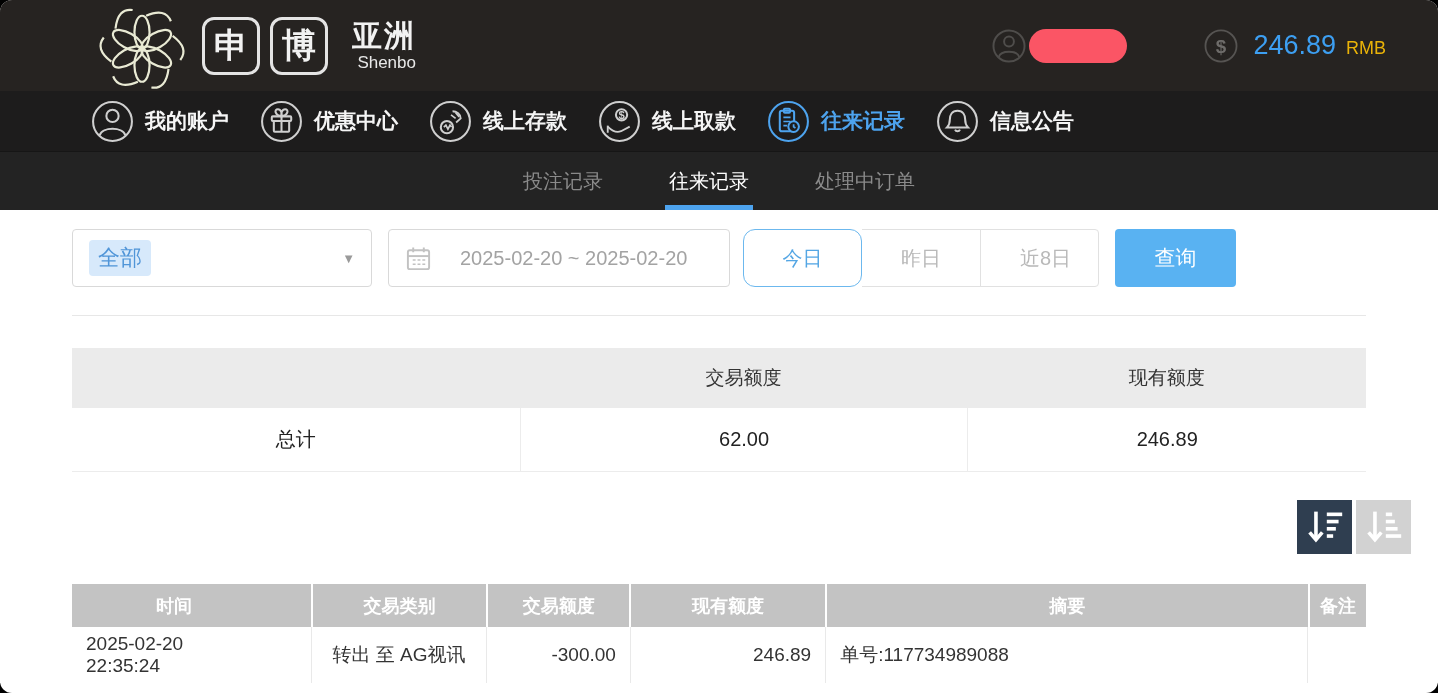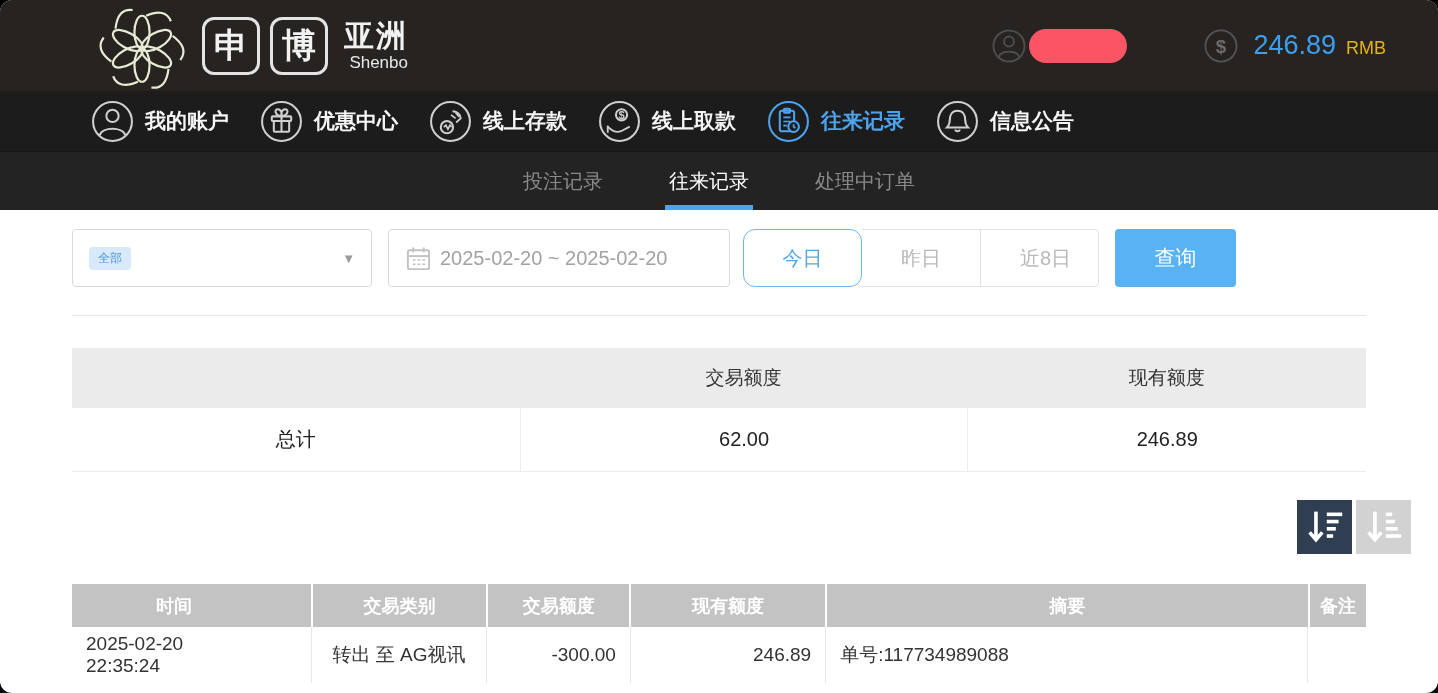--- a/index.html
+++ b/index.html
@@ -15,21 +15,21 @@
     padding:0 52px 0 96px;
   }
   .brand { display:flex; align-items:center; gap:14px; }
   .brand-flower { width:92px; height:88px; }
   .brand-boxes { display:flex; gap:10px; align-items:center; }
   .brand-box {
     width:58px; height:58px; border:3px solid #e4e4e4; border-radius:12px;
     display:flex; align-items:center; justify-content:center;
     color:#f2f2f2; font-size:34px; font-weight:bold;
   }
-  .brand-suffix { display:flex; flex-direction:column; line-height:1; margin-left:2px; }
+  .brand-suffix { display:flex; flex-direction:column; line-height:1; margin-left:10px; }
   .brand-suffix .zh { color:#f2f2f2; font-size:30px; font-weight:bold; letter-spacing:2px; }
   .brand-suffix .en { color:#e8e8e8; font-size:17px; margin-top:3px; align-self:flex-end; }
   .topbar-right { margin-left:auto; display:flex; align-items:center; }
   .user-chip { display:flex; align-items:center; }
   .redacted-pill { width:98px; height:34px; background:#fb5565; border-radius:17px; margin-left:2px; }
   .balance-group { display:flex; align-items:center; margin-left:76px; gap:14px; }
   .balance-amount { color:#3d9ff2; font-size:27px; }
   .balance-currency { color:#eab308; font-size:18px; margin-left:-4px; padding-top:6px; }
   
   .mainnav {
@@ -49,25 +49,25 @@
   .subtab.active::after {
     content:""; position:absolute; left:0; right:0; bottom:0; height:5px; background:#4da3ee;
   }
   
   .content { background:#fff; }
   .filter-row { display:flex; align-items:center; padding:19px 72px 0 72px; }
   .select-box {
     width:300px; height:58px; border:1px solid #d9d9d9; border-radius:4px;
     display:flex; align-items:center; padding:0 16px; cursor:pointer; background:#fff;
   }
-  .select-chip { background:#d7e9fb; color:#5095d8; font-size:12px; padding:3px 9px; border-radius:4px; }
+  .select-chip { background:#d7e9fb; color:#5095d8; font-size:22px; padding:3px 9px; border-radius:4px; }
   .select-caret { margin-left:auto; color:#9a9a9a; font-size:13px; }
   .date-box {
     width:342px; height:58px; border:1px solid #d9d9d9; border-radius:4px;
-    display:flex; align-items:center; gap:8px; padding:0 16px; margin-left:16px;
+    display:flex; align-items:center; gap:28px; padding:0 16px; margin-left:16px;
     color:#a3a3a3; font-size:20px; cursor:text; background:#fff;
   }
   .quick-group { display:flex; margin-left:13px; height:58px; }
   .quick-btn {
     width:119px; height:58px; background:#fff; border:1px solid #e1e1e1;
     color:#b9b9b9; font-size:20px; cursor:pointer;
   }
   .quick-btn.first { border-radius:4px 0 0 4px; }
   .quick-btn.mid { border-left:none; }
   .quick-btn.last { border-left:1px solid #e1e1e1; border-radius:0 4px 4px 0; border-left-color:#e1e1e1; }

